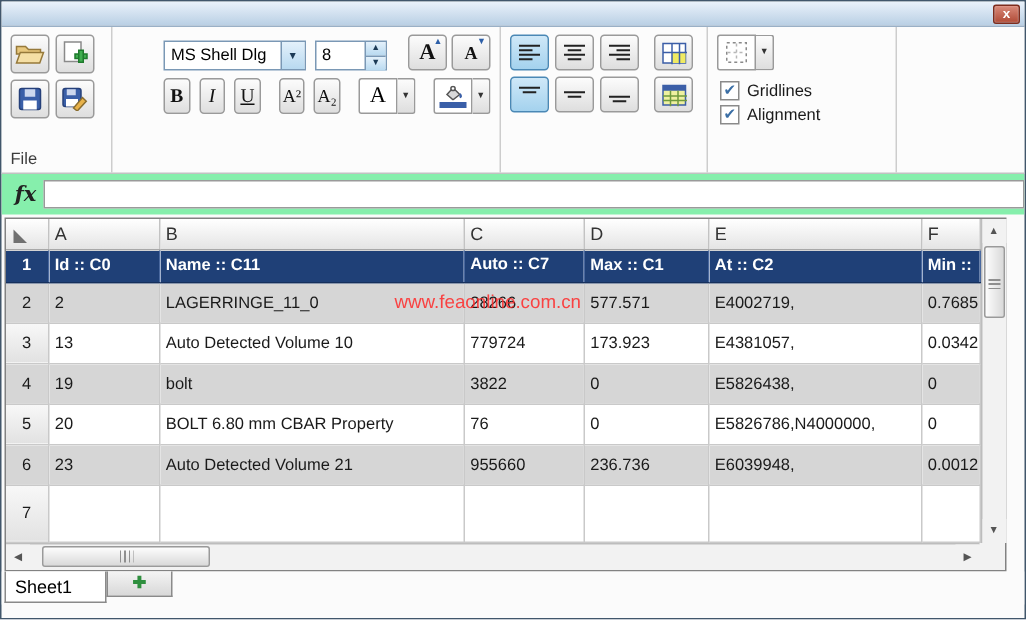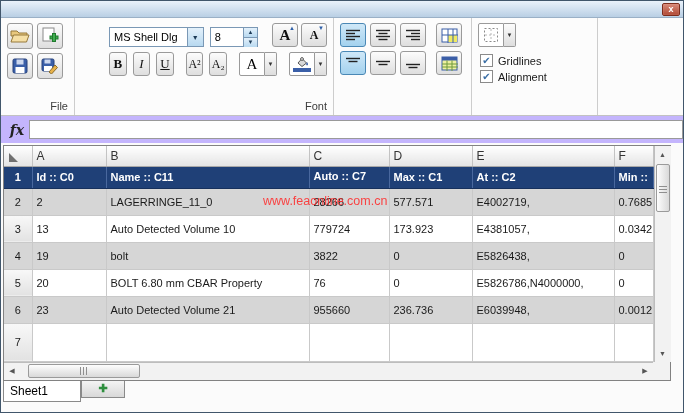--- a/index.html
+++ b/index.html
@@ -19,21 +19,21 @@
     position:absolute; right:3px; top:2px; width:18px; height:13px;
     background:linear-gradient(#d98a7a,#b04a36); border:1px solid #7d2c1d;
     border-radius:2px; color:#fff; font-size:9px; font-weight:bold;
     display:flex; align-items:center; justify-content:center; line-height:1;
     box-shadow:inset 0 0 1px #f3c5bb;
   }
   
   .ribbon{ height:98px; display:flex; background:#fcfcfc; border-bottom:1px solid #c2c2c2; }
   .group{ position:relative; display:flex; flex-direction:column; padding:5px 6px 0 6px; }
   .group + .group, .ribbon-end{ border-left:1px solid #cdcdcd; }
-  .group-label{ margin-top:auto; text-align:right; font-size:11px; color:#3c3c3c; padding:3px 0 3px; }
+  .group-label{ margin-top:auto; text-align:left; font-size:11px; color:#3c3c3c; padding:3px 0 3px; }
   .g-file{ width:73px; }
   .g-font{ width:259px; }
   .g-align{ width:138px; }
   .g-style{ width:126px; }
   .ribbon-end{ flex:1; }
   .tbtn{
     background:linear-gradient(#fcfcfc,#dedede); border:1px solid #9a9a9a;
     border-radius:3px; display:flex; align-items:center; justify-content:center;
     color:#111;
   }
@@ -70,21 +70,21 @@
   .align-grid{ display:flex; gap:10px; }
   .align-lines{ display:grid; grid-template-columns:repeat(3,26px); grid-auto-rows:24px; gap:4px; }
   .tablebtns{ display:flex; flex-direction:column; gap:4px; }
   .tablebtn{ width:26px; height:24px; }
   .style-top{ display:flex; margin-bottom:4px; }
   .checkrow{ display:flex; align-items:center; gap:5px; margin:3px 0 0 2px; }
   .checkbox{ width:13px; height:13px; border:1px solid #8a8a8a; background:#fff;
     display:flex; align-items:center; justify-content:center; font-size:10px; color:#3a6ea5; line-height:1; }
   .checklabel{ font-size:11px; color:#1a1a1a; }
   
-  .fxbar{ height:27px; display:flex; align-items:center; padding:0 0 0 4px; background:#c4b5fd; }
+  .fxbar{ height:27px; display:flex; align-items:center; padding:0 0 0 4px; background:#86efac; }
   .fx{ width:24px; font-family:"DejaVu Serif", serif; font-style:italic; font-weight:bold; font-size:14px; color:#222; text-align:center; }
   .fx-input{ flex:1; height:19px; border:1px solid #9a9a9a; background:#fff; font-size:11px; padding:0 3px;
     font-family:"Liberation Sans",sans-serif; }
   
   .gridwrap{ margin:2px 12px 0 2px; border:1px solid #828282; width:668px; background:#fff; }
   .gridbody{ display:flex; }
   .sheet{ width:649px; border-collapse:collapse; table-layout:fixed; }
   .sheet td{ overflow:hidden; white-space:nowrap; font-size:11px; padding:0 0 0 4px; color:#1a1a1a; }
   .colhead td{
     height:20px; background:linear-gradient(#ffffff,#e4e4e4); color:#333; font-size:12px;
@@ -113,21 +113,21 @@
   .vthumb{ margin:2px 1px 0 1px; height:48px; border:1px solid #9a9a9a; border-radius:2px;
     background:linear-gradient(90deg,#fdfdfd,#d9d9d9); display:flex; align-items:center; justify-content:center; }
   .vthumb .grip{ width:8px; height:9px; background:repeating-linear-gradient(0deg,#8f8f8f 0 1px,transparent 1px 3px); }
   .hthumb{ margin-left:8px; width:112px; height:14px; border:1px solid #9a9a9a; border-radius:2px;
     background:linear-gradient(#fdfdfd,#d9d9d9); display:flex; align-items:center; justify-content:center; }
   .hthumb .grip{ width:9px; height:8px; background:repeating-linear-gradient(90deg,#8f8f8f 0 1px,transparent 1px 3px); }
   .hspacer{ flex:1; }
   .scorner{ width:17px; height:18px; background:#f2f2f2; }
   
   .tabbar{ display:flex; align-items:flex-start; height:22px; padding-left:2px; background:#fbfbfb; }
-  .tab-active{ width:78px; height:21px; background:#fff; border:1px solid #8a8a8a; border-top:none;
+  .tab-active{ width:68px; height:21px; background:#fff; border:1px solid #8a8a8a; border-top:none;
     font-size:12px; color:#000; display:flex; align-items:center; padding-left:6px; }
   .tab-add{ width:44px; height:17px; background:linear-gradient(#f4f4f4,#d8d8d8); border:1px solid #8a8a8a; border-top:none;
     display:flex; align-items:center; justify-content:center; color:#2e8f3e; font-size:11px; font-weight:bold; }
   
   .watermark{ position:absolute; left:262px; top:193px; color:rgba(255,40,40,.85); font-size:12.5px; white-space:nowrap; z-index:5; }
   
   svg{ display:block; }
 </style>
 </head>
 <body>
@@ -227,21 +227,20 @@
                 <path d="M4 6 L8 1.5 L12.5 6 L8 9.5 Z" fill="#d9d9d9" stroke="#555"></path>
                 <circle cx="8" cy="2" r="1.4" fill="#fff" stroke="#555"></circle>
                 <path d="M13 5 q2 2.5 0 3.5 q-1.6-.8 0-3.5" fill="#3a5fa8"></path>
               </svg>
             </span>
             <span class="color-bar"></span>
           </span>
           <span class="drop">▼</span>
         </div>
       </div>
-      <div class="group-label">Font</div>
     </div>
 
     <div class="group g-align">
       <div class="align-grid">
         <div class="align-lines">
           <div class="tbtn active">
             <svg width="16" height="14" viewBox="0 0 16 14">
               <g stroke="#222" stroke-width="1.4">
                   <line x1="1" y1="2.5" x2="15" y2="2.5"></line>
                   <line x1="1" y1="5.5" x2="10" y2="5.5"></line>

